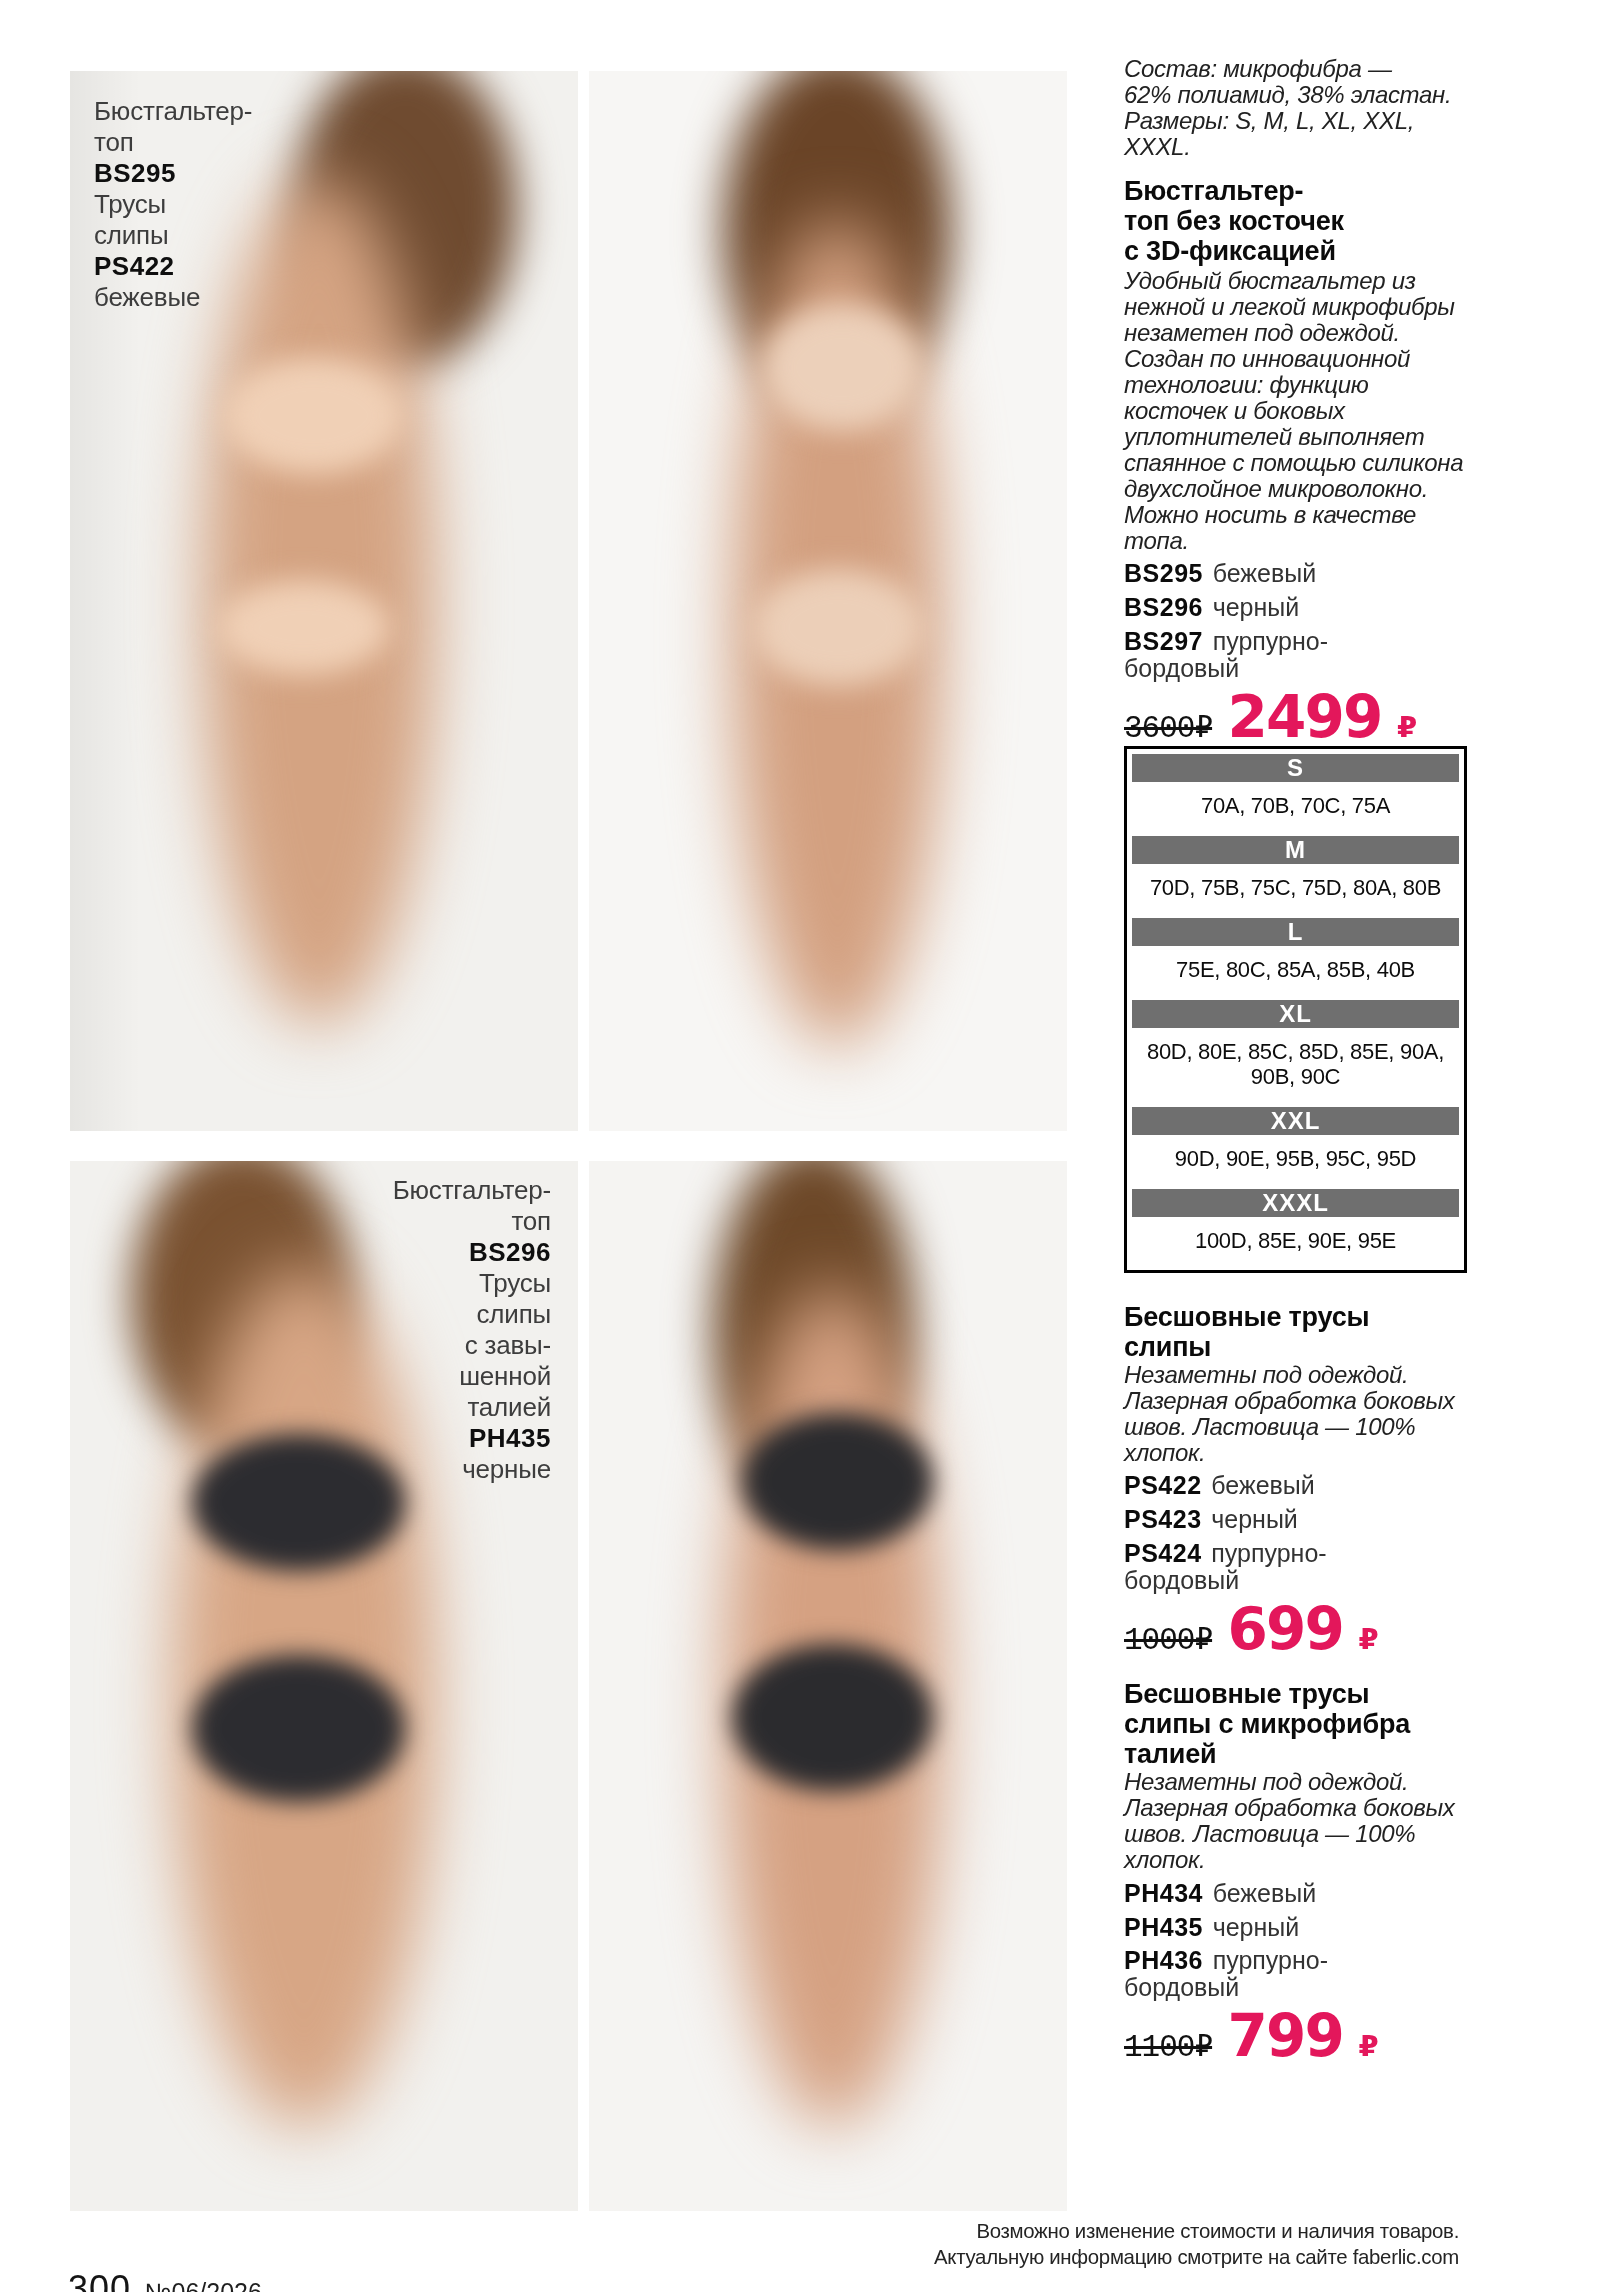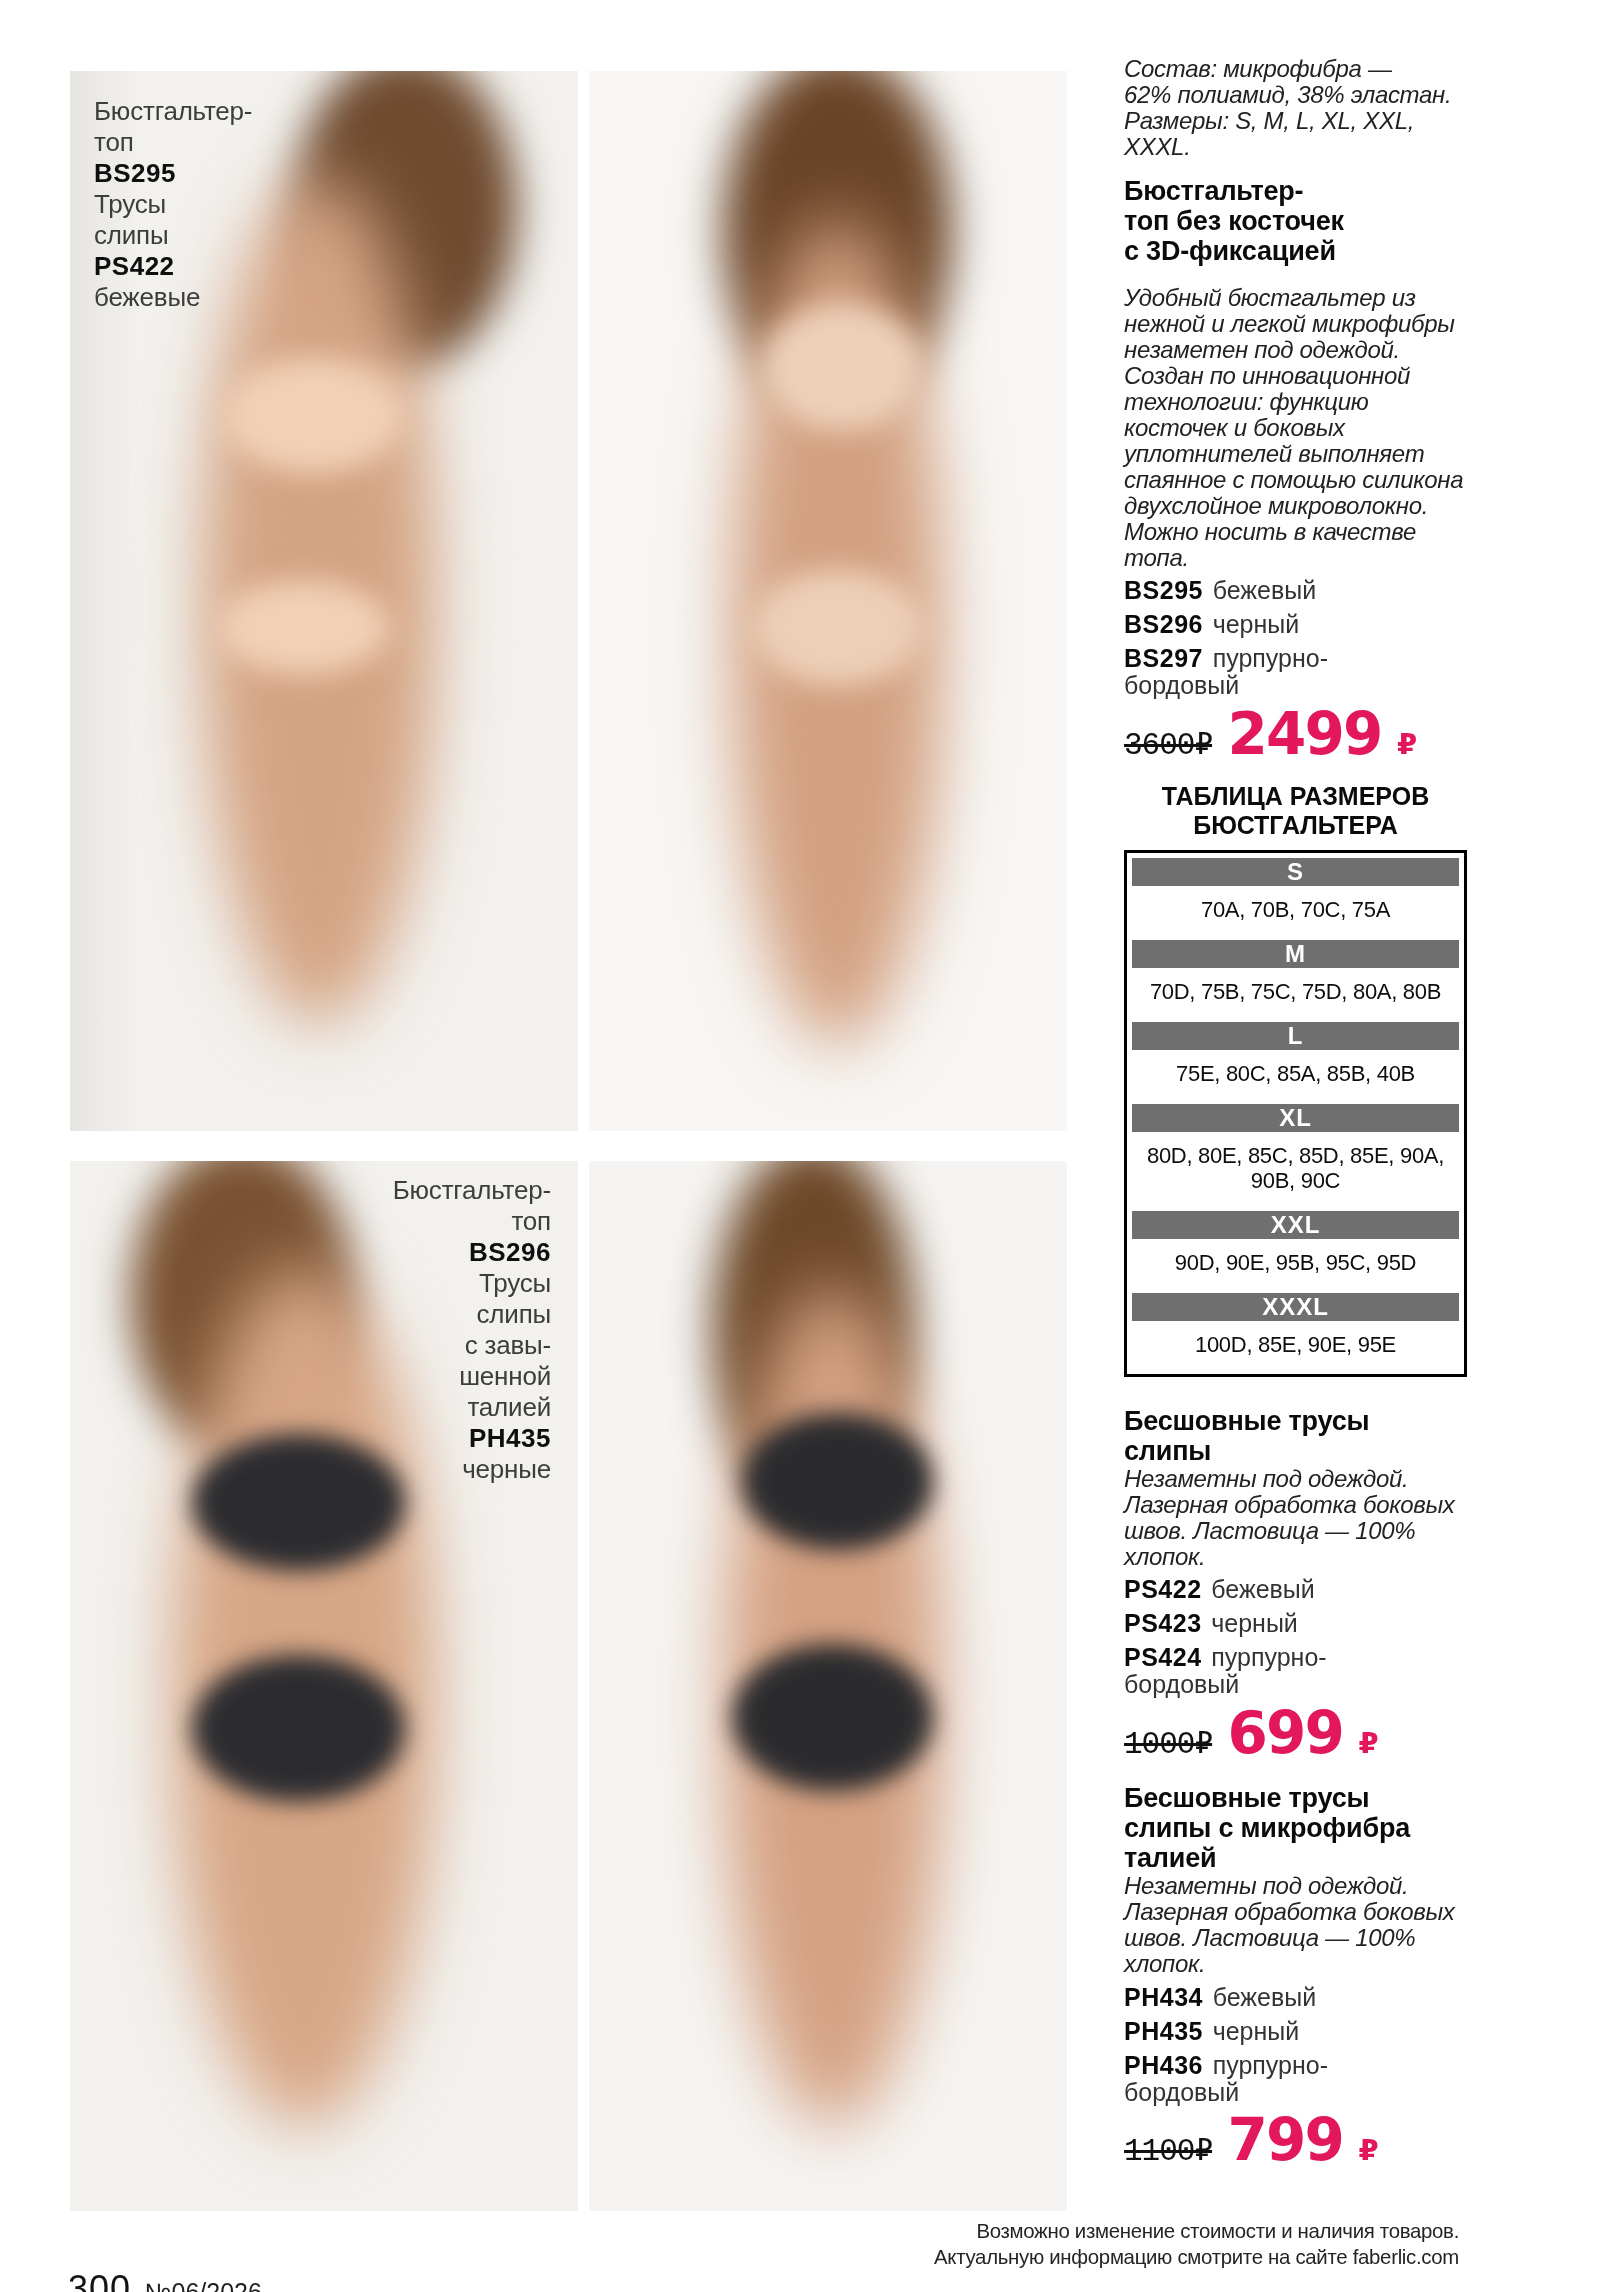--- a/index.html
+++ b/index.html
@@ -13,21 +13,21 @@
 
   
   .plabel{position:absolute;font-size:26px;line-height:31px;color:#3d3d3d;letter-spacing:-0.2px;}
   .plabel .code{font-weight:700;color:#0f0f0f;letter-spacing:0.5px;}
   .plabel.right{text-align:right;}
 
   
   .rcol{position:absolute;left:1124px;top:56px;width:343px;}
   .par{font-size:24px;line-height:26px;color:#222;letter-spacing:-0.3px;font-style:italic;}
   .h2x{font-weight:700;font-size:27px;line-height:30px;color:#0b0b0b;letter-spacing:-0.2px;}
-  .mt16{margin-top:15.5px;} .mt6{margin-top:19px;} .mt22{margin-top:21.3px;} .mt30{margin-top:29px;}
+  .mt16{margin-top:15.5px;} .mt6{margin-top:2px;} .mt22{margin-top:21.3px;} .mt30{margin-top:29px;}
   .sku{font-size:25px;line-height:27px;margin-top:6.8px;color:#333;}
   .sku .code{font-weight:700;color:#0b0b0b;letter-spacing:0.5px;margin-right:9.7px;}
   .sku-cont{font-size:25px;line-height:27px;color:#333;}
   .sku-cont:empty{display:none;}
   .price{display:flex;align-items:baseline;gap:15.5px;margin-top:7.8px;}
   .pold{font-family:Liberation Mono, monospace;font-size:31px;color:#111;
         text-decoration:line-through;text-decoration-thickness:2.9px;letter-spacing:-1px;}
   .pnew{font-family:"DejaVu Sans",sans-serif;font-weight:700;font-size:58px;line-height:0.95;
         color:#e3175b;letter-spacing:-1.9px;}
   .prub{font-family:"DejaVu Sans",sans-serif;font-weight:700;font-size:29px;color:#e3175b;}
@@ -128,24 +128,20 @@
       <span class="code">BS297</span><span>пурпурно-</span>
     </div>
     <div class="sku-cont">бордовый</div>
 
     <div class="price">
       <span class="pold">3600₽</span>
       <span class="pnew">2499</span>
       <span class="prub">₽</span>
     </div>
 
-    <div class="tbl-title">
-      <div>ТАБЛИЦА РАЗМЕРОВ</div>
-      <div>БЮСТГАЛЬТЕРА</div>
-    </div>
 
     <div class="stable">
       <div class="sbar first">S</div>
       <div class="svals">70A, 70B, 70C, 75A</div>
       <div class="sbar">M</div>
       <div class="svals">70D, 75B, 75C, 75D, 80A, 80B</div>
       <div class="sbar">L</div>
       <div class="svals">75E, 80C, 85A, 85B, 40B</div>
       <div class="sbar">XL</div>
       <div class="svals">80D, 80E, 85C, 85D, 85E, 90A, 90B, 90C</div>

